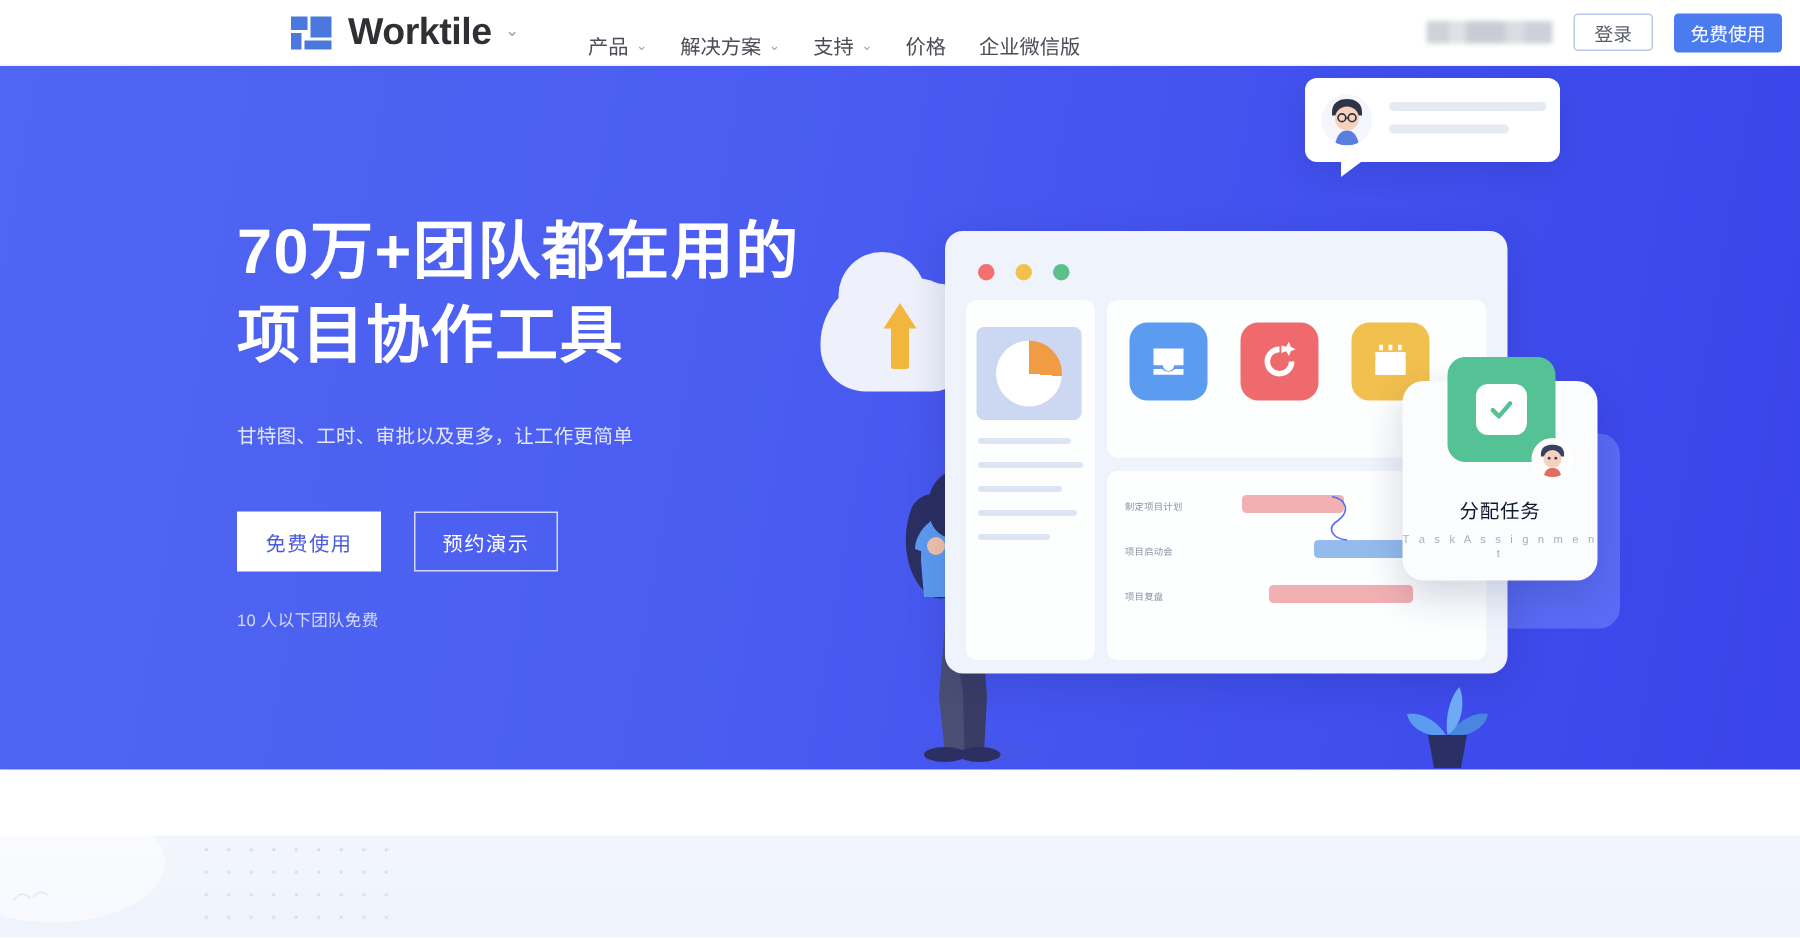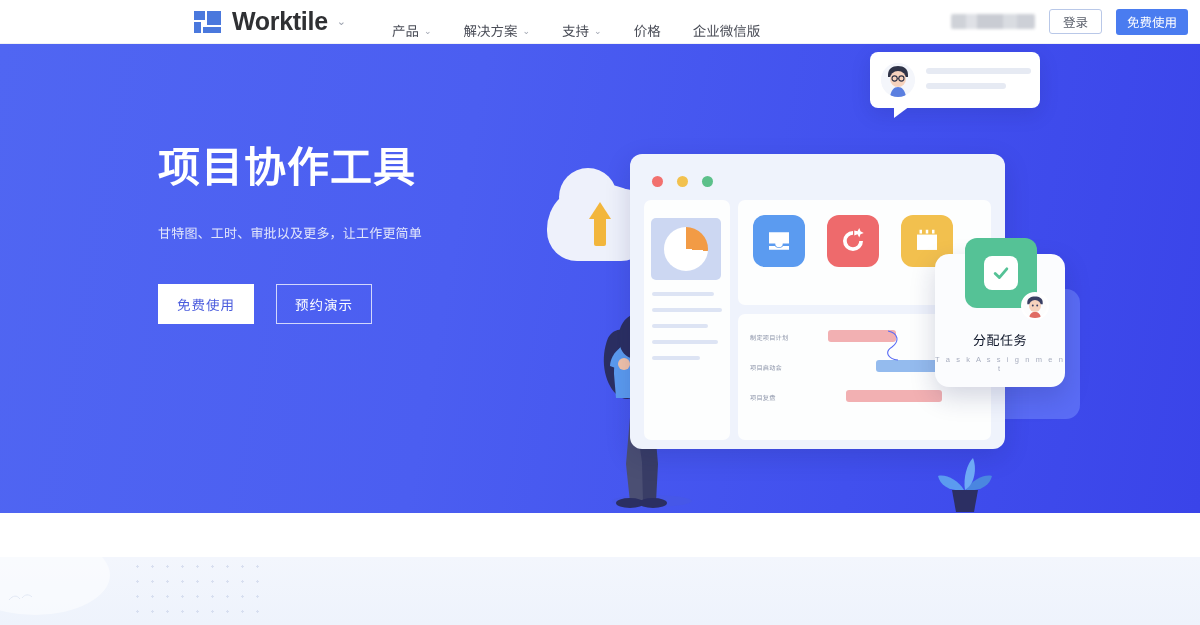--- a/index.html
+++ b/index.html
@@ -68,21 +68,21 @@
     margin-left: 9px;
     color: #9aa0ad;
     font-size: 11px;
     line-height: 1;
   }
 
   .nav {
     display: flex;
     align-items: center;
     margin-left: 46px;
-    gap: 32px;
+    gap: 22px;
     margin-top: 16px;
   }
   .nav-item {
     font-size: 13.5px;
     color: #4a4d57;
     display: inline-flex;
     align-items: center;
     cursor: pointer;
     white-space: nowrap;
   }
@@ -442,29 +442,31 @@
       <span class="redacted"></span>
       <button class="btn-login">登录</button>
       <button class="btn-trial-top">免费使用</button>
     </div>
   </header>
 
   <section class="hero">
 
     <div class="hero-copy">
       <h1 class="headline">
+        <div>70万+团队都在用的</div>
         <div>项目协作工具</div>
       </h1>
       <div class="subcopy">
         <div>甘特图、工时、审批以及更多，让工作更简单</div>
       </div>
       <div class="cta-row">
         <button class="btn-free">免费使用</button>
         <button class="btn-demo">预约演示</button>
       </div>
+      <div class="free-note">10 人以下团队免费</div>
     </div>
 
     <div class="illus">
 
       <div class="cloud">
         <span class="cloud-body"></span>
         <span class="cloud-arrow">
             <i class="head"></i>
             <i class="stem"></i>
           </span>

